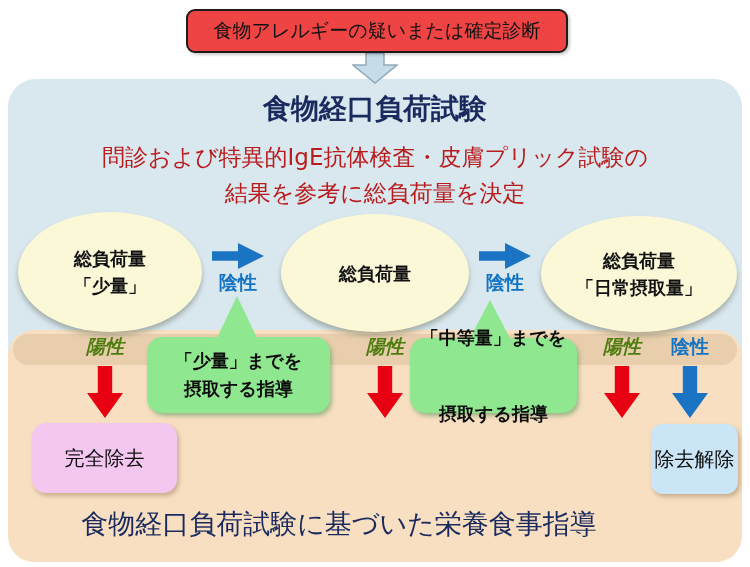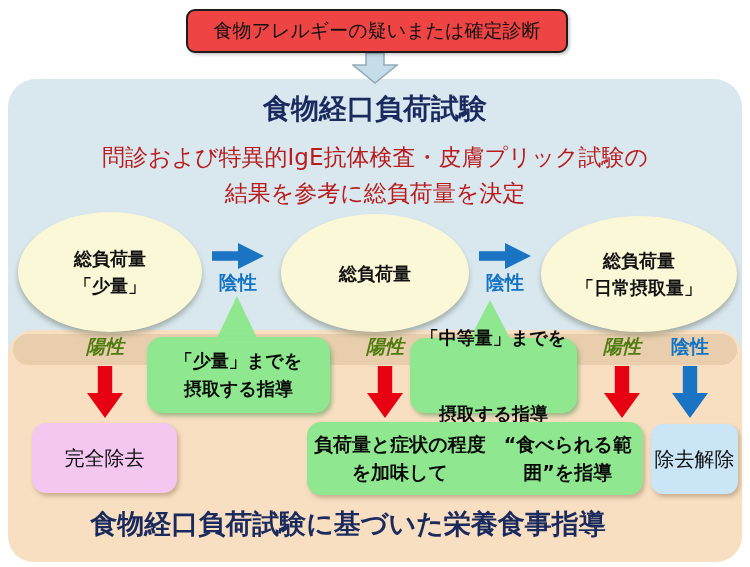--- a/index.html
+++ b/index.html
@@ -33,21 +33,21 @@
   .panel-title{
     position:absolute;left:0;top:90px;width:750px;text-align:center;
     font-size:28px;font-weight:bold;color:#1a2a5e;z-index:3;
   }
   .subtitle{
     position:absolute;left:0;top:140px;width:750px;text-align:center;
     font-size:23px;font-weight:500;color:#b91c1c;line-height:1.55;z-index:3;
   }
   .footer-title{
     position:absolute;left:0;top:506px;width:678px;text-align:center;
-    font-size:27px;font-weight:bold;color:#1a2a5e;z-index:4;margin-left:9px;
+    font-size:27px;font-weight:normal;color:#1a2a5e;z-index:4;
   }
   
   .ellipse{
     position:absolute;border-radius:50%;background:#fbf8d8;z-index:4;
     display:flex;flex-direction:column;align-items:center;justify-content:center;
     font-size:18px;font-weight:bold;color:#111;line-height:1.5;text-align:left;
     box-shadow:0 4px 5px rgba(100,110,90,.45);
   }
   .ellipse-1{left:18px;top:212px;width:184px;height:120px;}
   .ellipse-2{left:281px;top:214px;width:188px;height:118px;}
@@ -167,24 +167,20 @@
 
   <div class="arrow-down red d1"></div>
   <div class="arrow-down red d2"></div>
   <div class="arrow-down red d3"></div>
   <div class="arrow-down blue d4"></div>
 
   <div class="outcome pink-box">
     <span>完全</span>
     <span>除去</span>
   </div>
-  <div class="outcome green-box">
-    <span>負荷量と症状の程度を加味して</span>
-    <span>“食べられる範囲”を指導</span>
-  </div>
   <div class="outcome lightblue-box">
     <span>除去</span>
     <span>解除</span>
   </div>
 
   <div class="footer-title">食物経口負荷試験に基づいた栄養食事指導</div>
 
 </div>
 
 </body></html>

